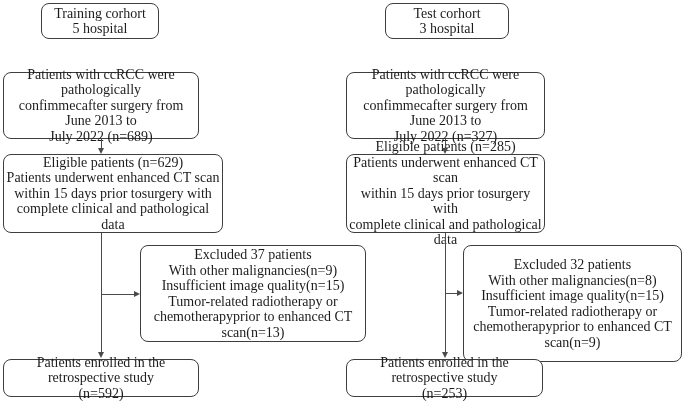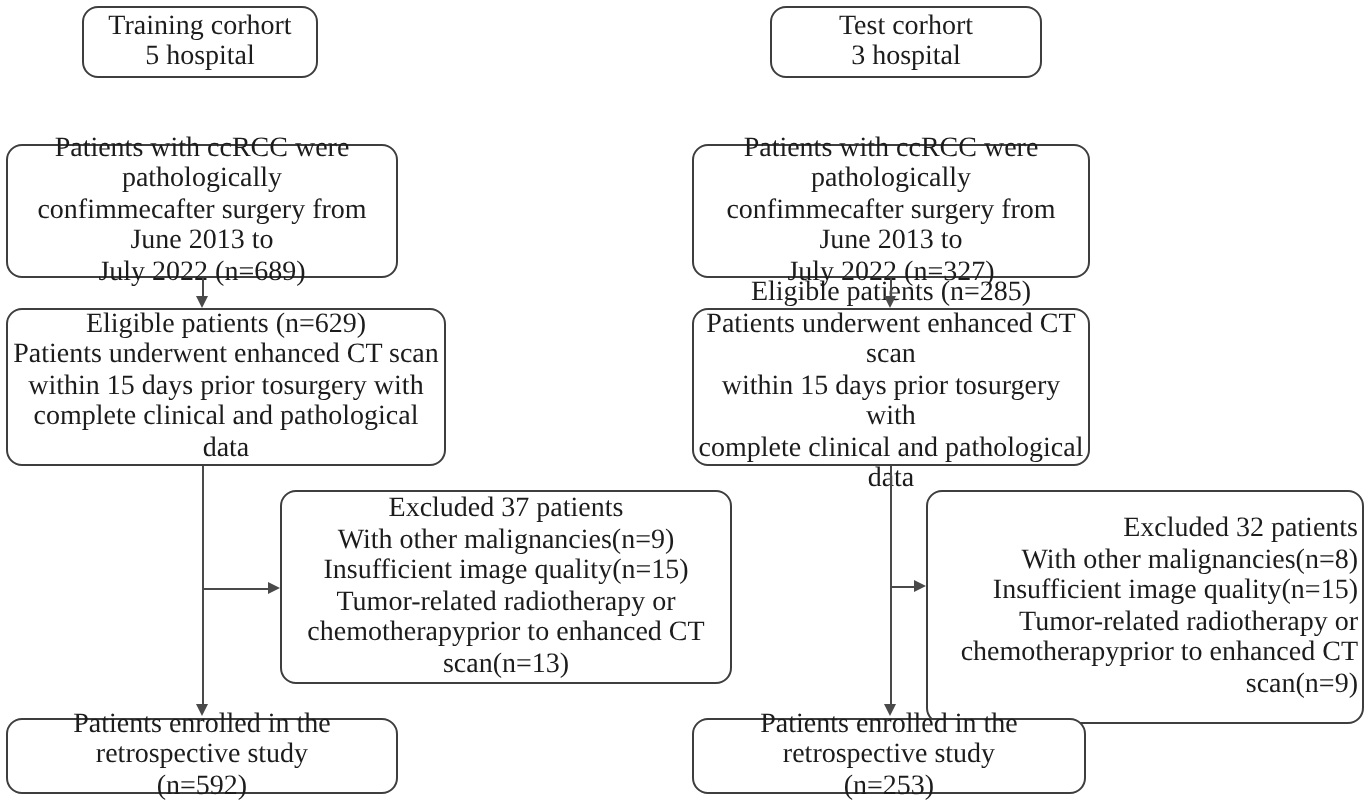--- a/index.html
+++ b/index.html
@@ -55,24 +55,24 @@
   .t-enrolled{left:3px;   top:359px; width:196px; height:38px;}
 
   .t-v1{left:100.5px; top:139px; height:9px;}
   .t-a1{left:97.5px;  top:148px;}
   .t-v2{left:100.5px; top:233px; height:119px;}
   .t-a2{left:97.5px;  top:352px;}
   .t-h1{left:101px;   top:293.5px; width:33px;}
   .t-a3{left:134px;   top:290.5px;}
 
   
-  .s-cohort  {left:385px; top:3px;   width:136px; height:36px;font-family:Liberation Serif, serif;}
+  .s-cohort  {left:385px; top:3px;   width:124px; height:36px;font-family:Liberation Serif, serif;}
   .s-source  {left:346px; top:72px;  width:199px; height:67px;}
   .s-eligible{left:346px; top:154px; width:199px; height:79px;}
-  .s-excluded{left:463px; top:245px; width:219px; height:117px;text-align:right;}
+  .s-excluded{left:463px; top:245px; width:219px; height:117px;}
   .s-enrolled{left:346px; top:359px; width:197px; height:38px;}
 
   .s-v1{left:444.5px; top:139px; height:9px;}
   .s-a1{left:441.5px; top:148px;}
   .s-v2{left:444.5px; top:233px; height:119px;}
   .s-a2{left:441.5px; top:352px;}
   .s-h1{left:445px;   top:292.5px; width:12px;}
   .s-a3{left:457px;   top:289.5px;}
 </style>
 </head>

